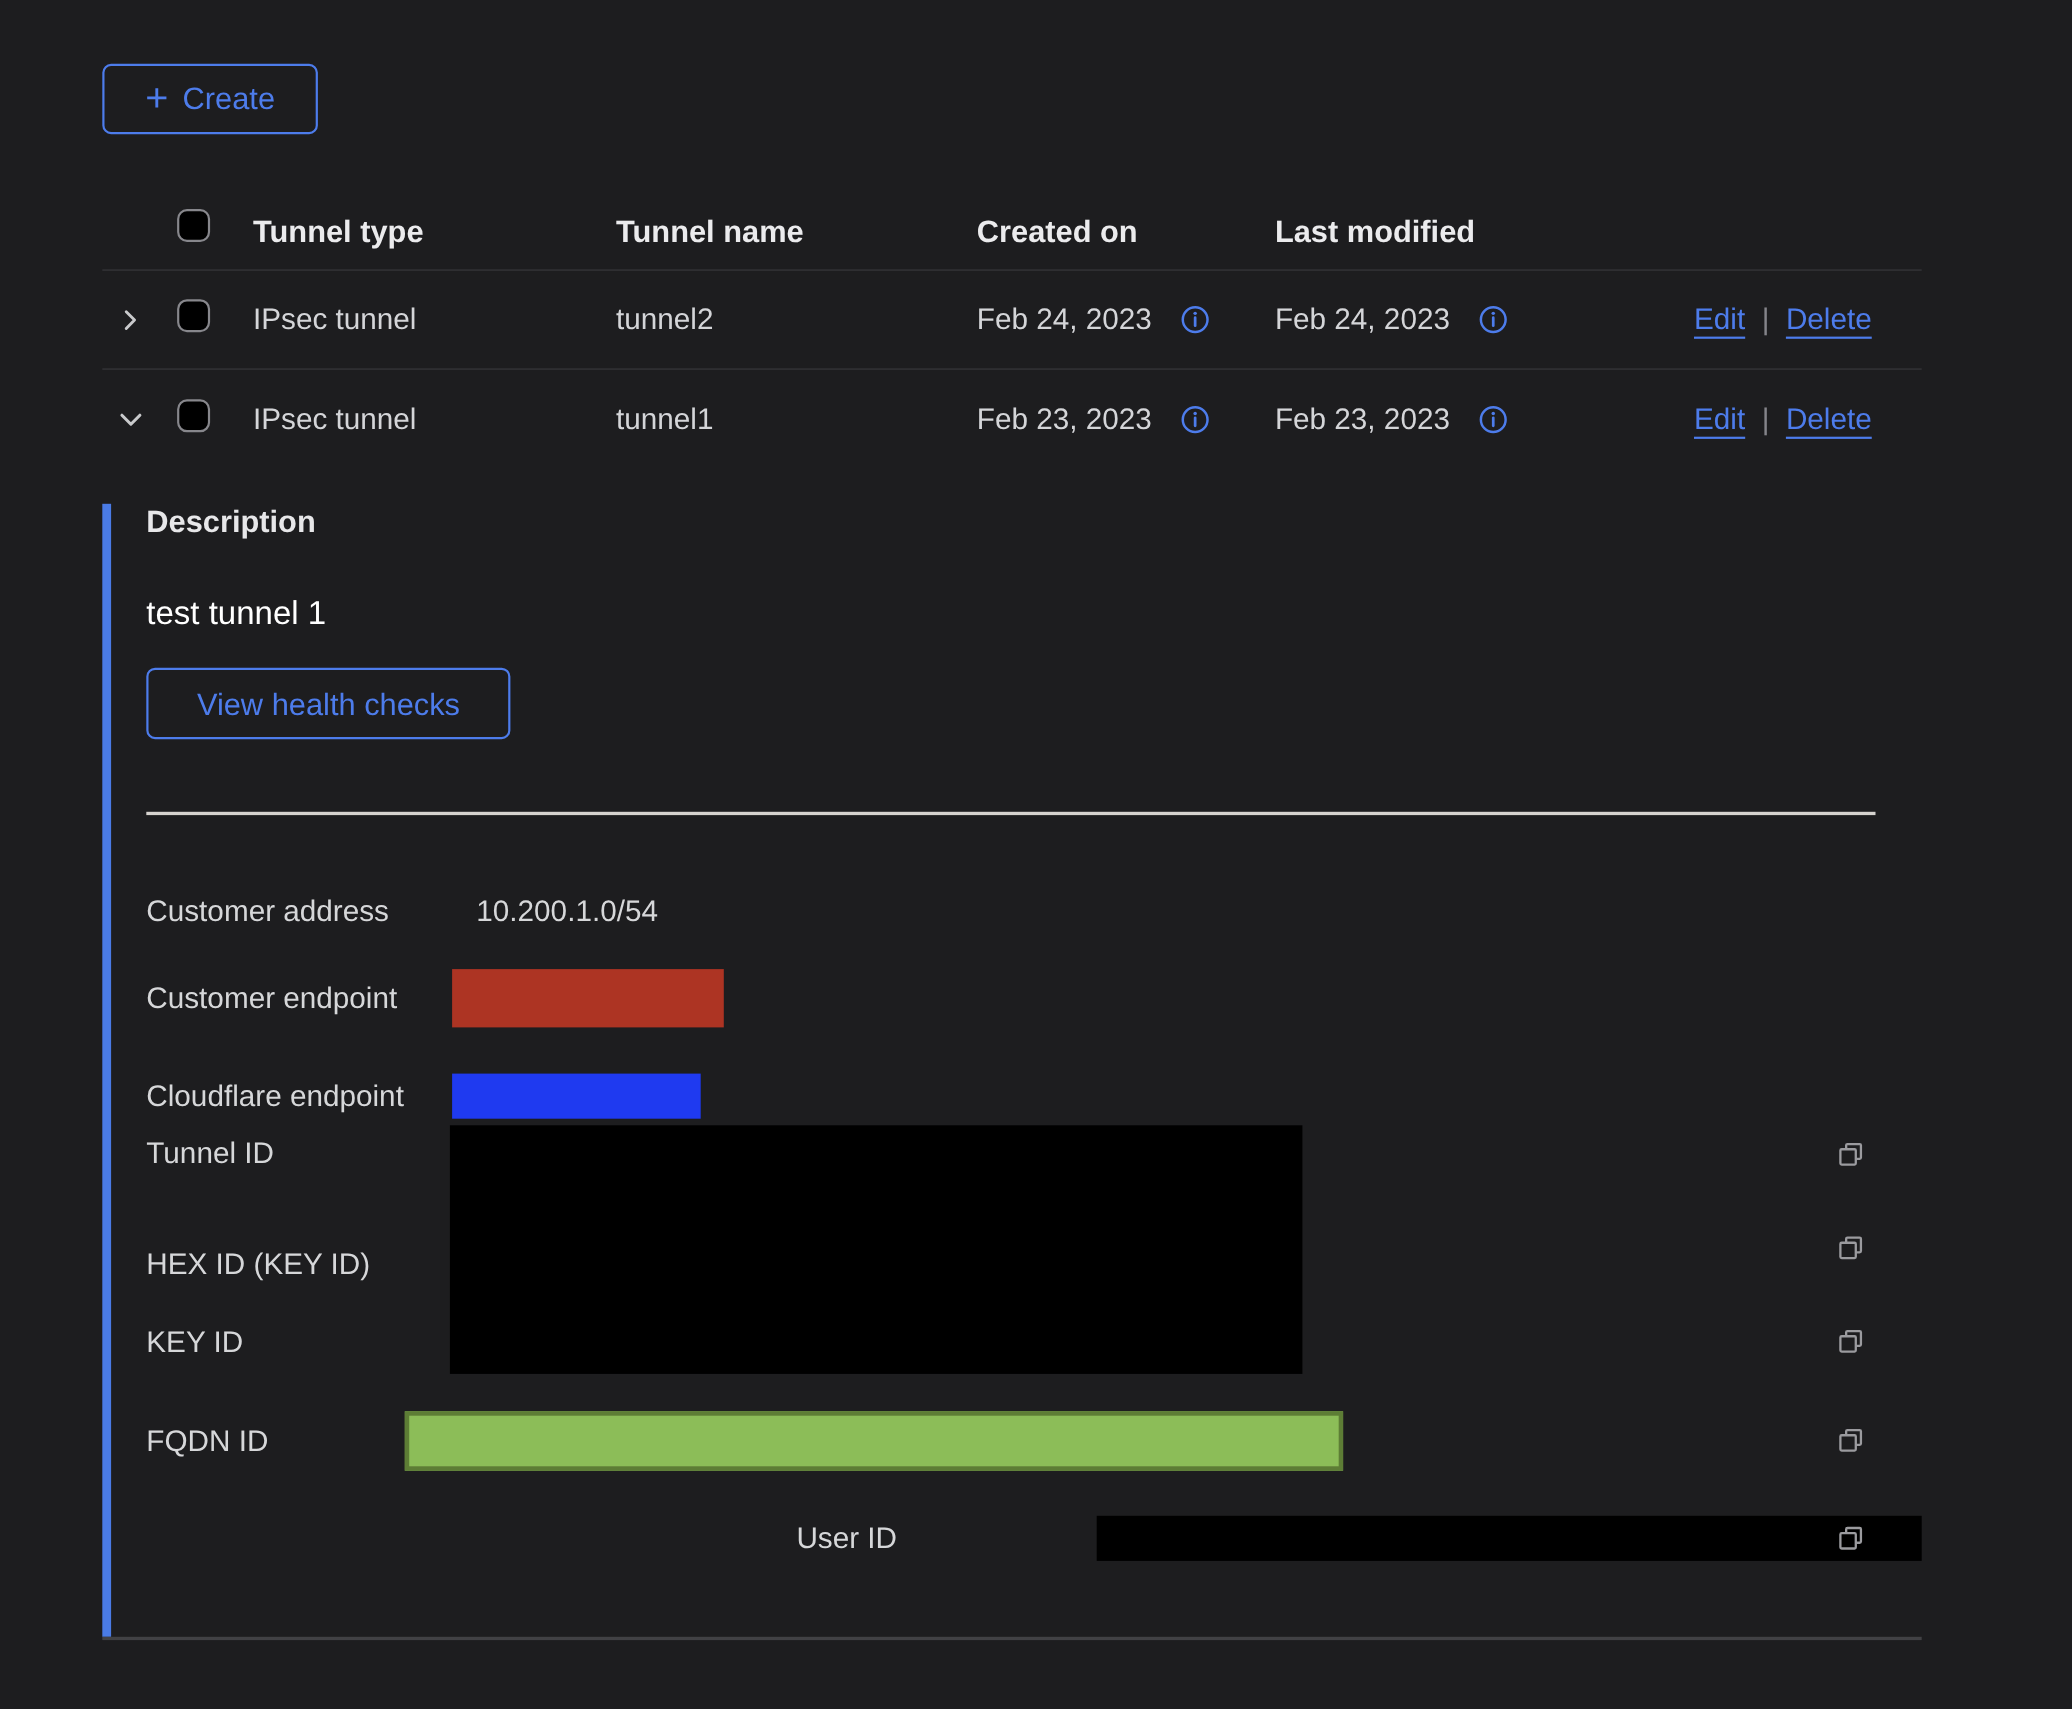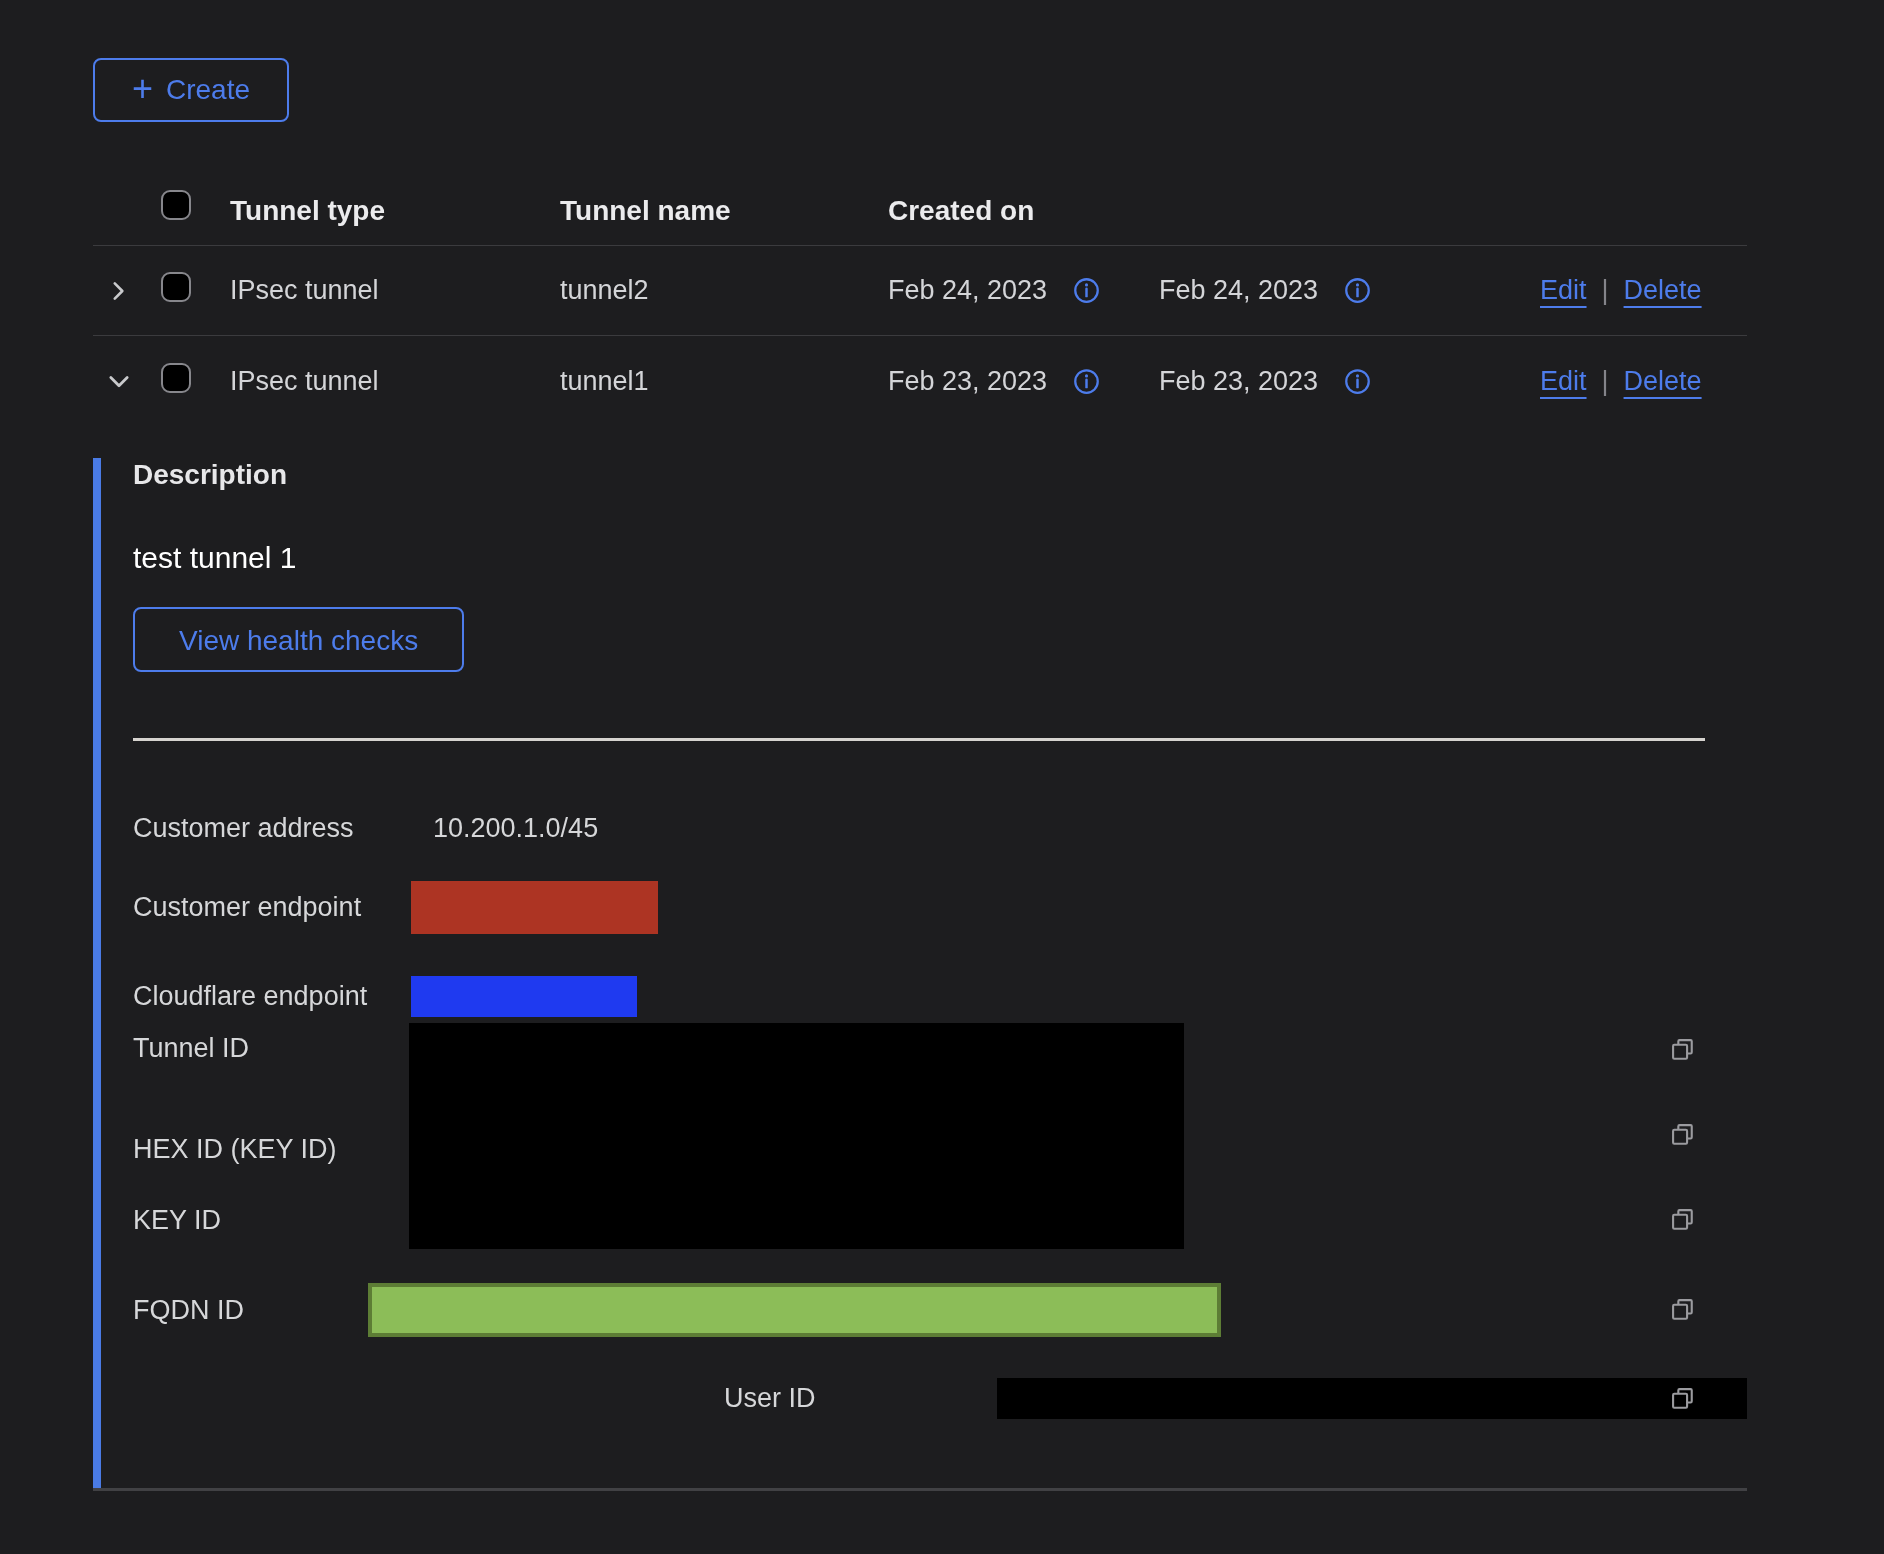--- a/index.html
+++ b/index.html
@@ -100,20 +100,21 @@
     <span class="plus">+</span>
     <span>Create</span>
   </button>
 
   <div class="tbl-row tbl-header">
     <div></div>
     <div><span class="checkbox"></span></div>
     <div>Tunnel type</div>
     <div>Tunnel name</div>
     <div>Created on</div>
+    <div>Last modified</div>
     <div></div>
   </div>
 
   <div class="tbl-row data-row bordered">
     <div class="chev-cell">
       <button class="chev-btn">
         <svg width="26" height="26" viewBox="0 0 24 24" fill="none" stroke="#c9cacc" stroke-width="2.4" stroke-linecap="round" stroke-linejoin="round">
             <polyline points="9 5 16 12 9 19"></polyline>
           </svg>
       </button>
@@ -188,21 +189,21 @@
 
   <div class="panel">
     <div class="desc-label">Description</div>
     <div class="desc-value">test tunnel 1</div>
     <button class="health-btn">View health checks</button>
 
     <div class="panel-hr"></div>
 
     <div class="field-row row-interface">
       <span class="f-label">Customer address</span>
-      <span class="f-value">10.200.1.0/45</span>
+      <span class="f-value">10.200.1.0/54</span>
     </div>
 
     <div class="field-row row-customer">
       <span class="f-label">Customer endpoint</span>
       <span class="redact-red"></span>
     </div>
 
     <div class="field-row row-cloudflare">
       <span class="f-label">Cloudflare endpoint</span>
       <span class="redact-blue"></span>

